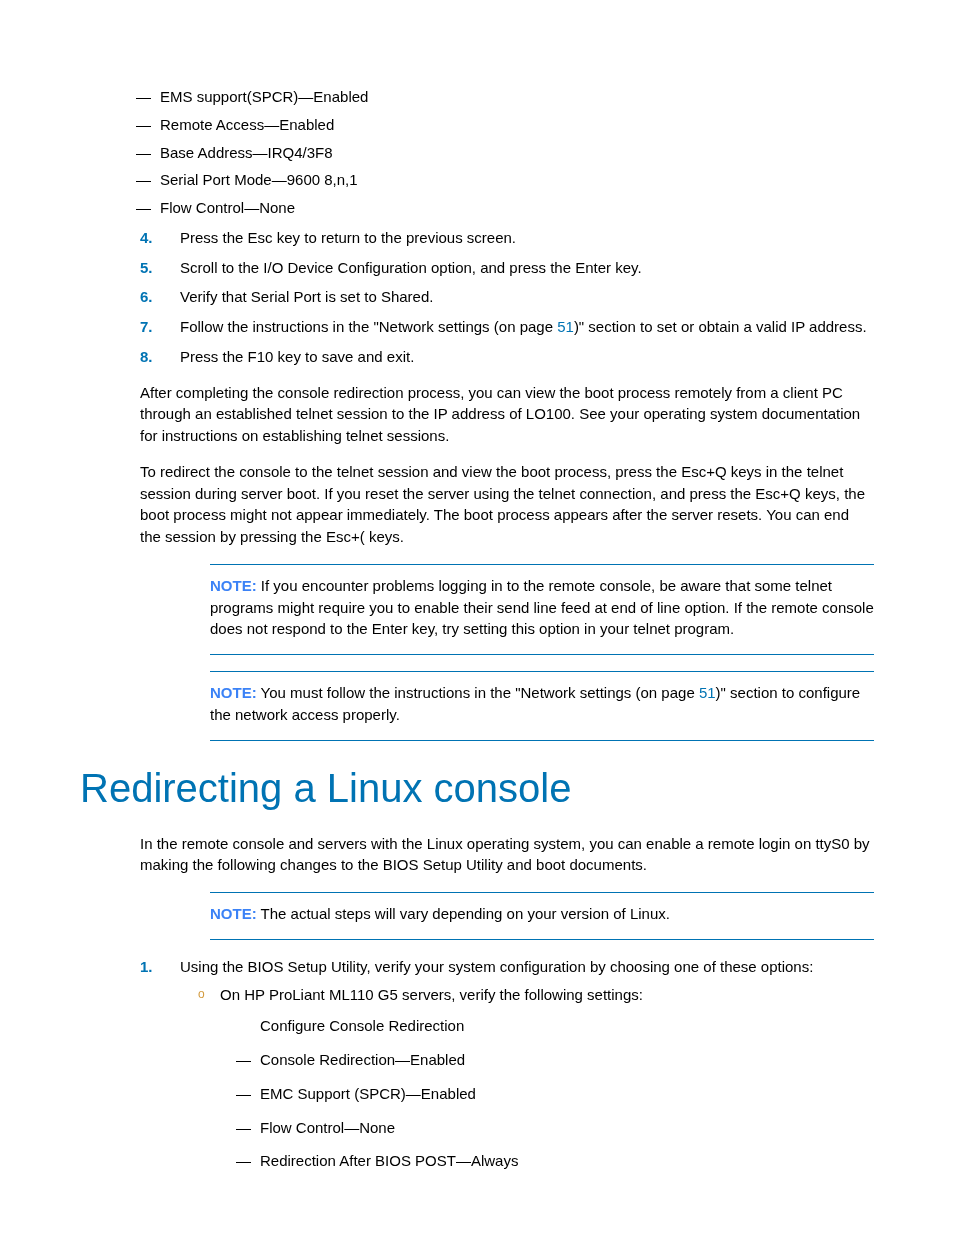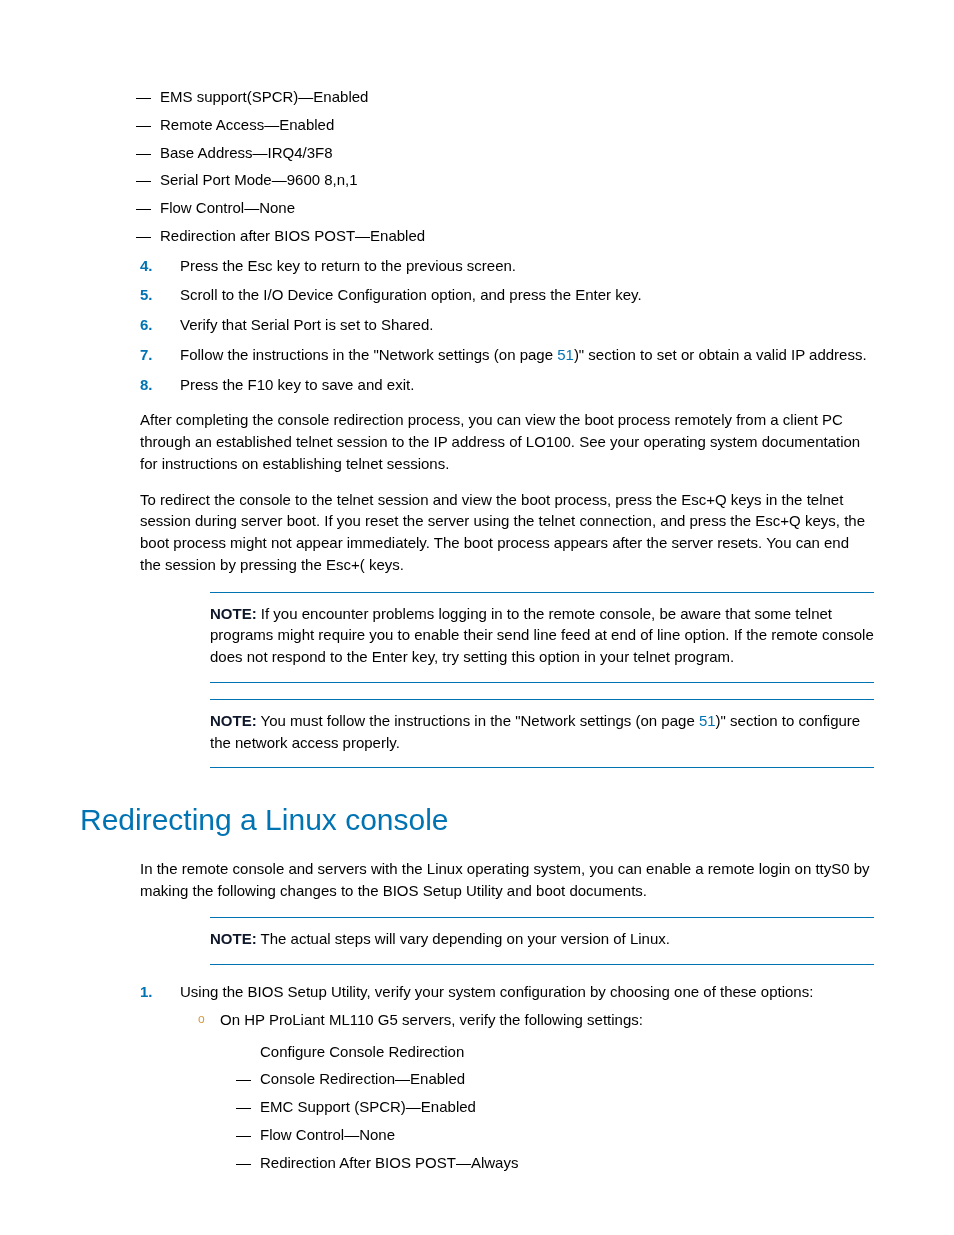--- a/index.html
+++ b/index.html
@@ -18,49 +18,48 @@
   ol.steps { list-style: none; padding: 0; margin: 0 0 0 60px; }
   ol.steps > li { position: relative; padding-left: 40px; margin: 8px 0; }
   ol.steps > li .num { position: absolute; left: 0; color: #0073b3; font-weight: bold; }
   .para { margin: 14px 0 14px 60px; }
   .note-box {
     margin: 16px 0 16px 130px;
     border-top: 1.5px solid #0073b3;
     border-bottom: 1.5px solid #0073b3;
     padding: 10px 0 14px 0;
   }
-  .note-label { color: #0f172a; font-weight: bold; }
+  .note-label { color: #3b82f6; font-weight: bold; }
   h2.section {
     font-family: "Futura", "Century Gothic", "Trebuchet MS", sans-serif;
     font-weight: 300;
-    font-size: 30px;
+    font-size: 40px;
     color: #0073b3;
-    margin: 30px 0 16px 0;
+    margin: 18px 0 16px 0;
   }
   .sub-circle { list-style: none; padding-left: 40px; margin: 6px 0; }
   .sub-circle > li { position: relative; padding-left: 0; margin: 6px 0; }
   .sub-circle > li::before { content: "o"; position: absolute; left: -22px; color: #d39b3f; font-size: 12px; top: 2px; }
   .bold-sub { font-weight: normal; margin: 10px 0 6px 40px; }
   .dash-list2 { list-style: none; padding-left: 40px; margin: 0; }
-  .dash-list2 li { position: relative; margin: 6px 0; }
+  .dash-list2 li { position: relative; margin: 12px 0; }
   .dash-list2 li::before { content: "—"; position: absolute; left: -24px; }
   .link { color: #0073b3; text-align: right; }
   .mono { font-family: Liberation Sans, sans-serif; }
   .b { font-weight: normal; }
 </style>
 </head>
 <body>
 
 <ul class="dash-list">
   <li>EMS support(SPCR)—Enabled</li>
   <li>Remote Access—Enabled</li>
   <li>Base Address—IRQ4/3F8</li>
   <li>Serial Port Mode—9600 8,n,1</li>
   <li>Flow Control—None</li>
-  <li>Redirection after BIOS POST—Enabled</li>
 </ul>
 
 <ol class="steps">
   <li><span class="num">4.</span><span>Press the </span><span class="b">Esc</span><span> key to return to the previous screen.</span></li>
   <li><span class="num">5.</span><span>Scroll to the I/O Device Configuration option, and press the </span><span class="b">Enter</span><span> key.</span></li>
   <li><span class="num">6.</span><span>Verify that Serial Port is set to Shared.</span></li>
   <li><span class="num">7.</span><span>Follow the instructions in the "Network settings (on page </span><span class="link">51</span><span>)" section to set or obtain a valid IP address.</span></li>
   <li><span class="num">8.</span><span>Press the </span><span class="b">F10</span><span> key to save and exit.</span></li>
 </ol>
 

